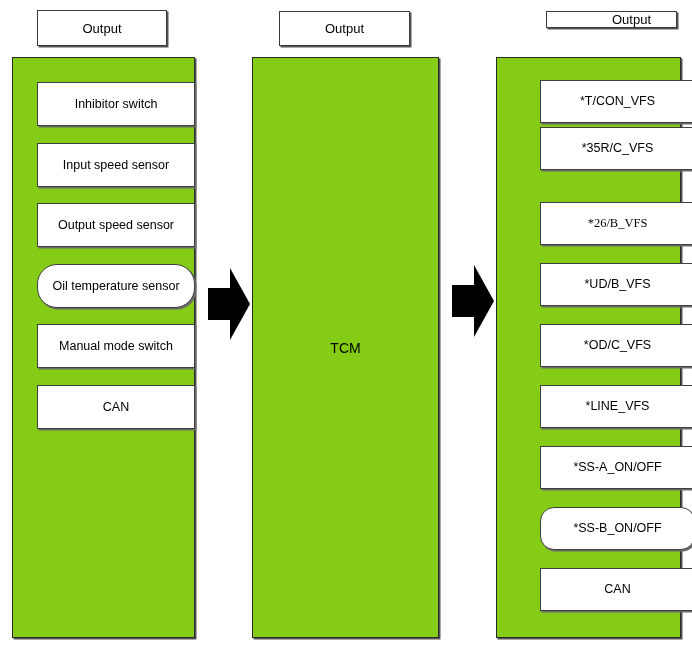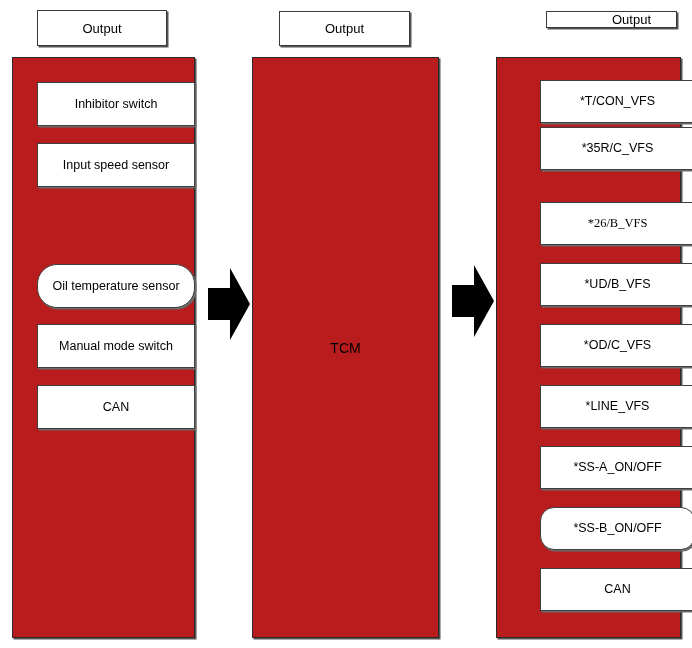--- a/index.html
+++ b/index.html
@@ -39,21 +39,21 @@
   }
   .hdr-input   { left: 37px;  top: 10px; width: 130px; height: 36px; }
   .hdr-control { left: 279px; top: 11px; width: 131px; height: 35px; }
   .hdr-output  { left: 546px; top: 11px; width: 131px; height: 17px; padding-left: 40px; }
 
   
   .col-box {
     position: absolute;
     box-sizing: border-box;
     border: 1.5px solid #2a2a2a;
-    background: #b91c1c;
+    background: #84cc16;
     box-shadow: 1.5px 1.5px 0 0 #555;
   }
   .col-input   { left: 12px;  top: 57px; width: 183px; height: 581px; }
   .col-control { left: 252px; top: 57px; width: 187px; height: 581px; }
   .col-output  { left: 496px; top: 57px; width: 185px; height: 581px; }
 
   
   .item {
     position: absolute;
     box-sizing: border-box;
@@ -118,20 +118,21 @@
 
   <div class="col-header hdr-input">Output</div>
 
   <div class="col-header hdr-control">Output</div>
 
   <div class="col-header hdr-output">Output</div>
 
   <div class="col-box col-input">
     <div class="item left-item li0">Inhibitor switch</div>
     <div class="item left-item li1">Input speed sensor</div>
+    <div class="item left-item li2">Output speed sensor</div>
     <div class="item left-item li3">Oil temperature sensor</div>
     <div class="item left-item li4">Manual mode switch</div>
     <div class="item left-item li5">CAN</div>
   </div>
 
   <div class="col-box col-control">
     <div class="tcm-label">TCM</div>
   </div>
 
   <div class="col-box col-output">

